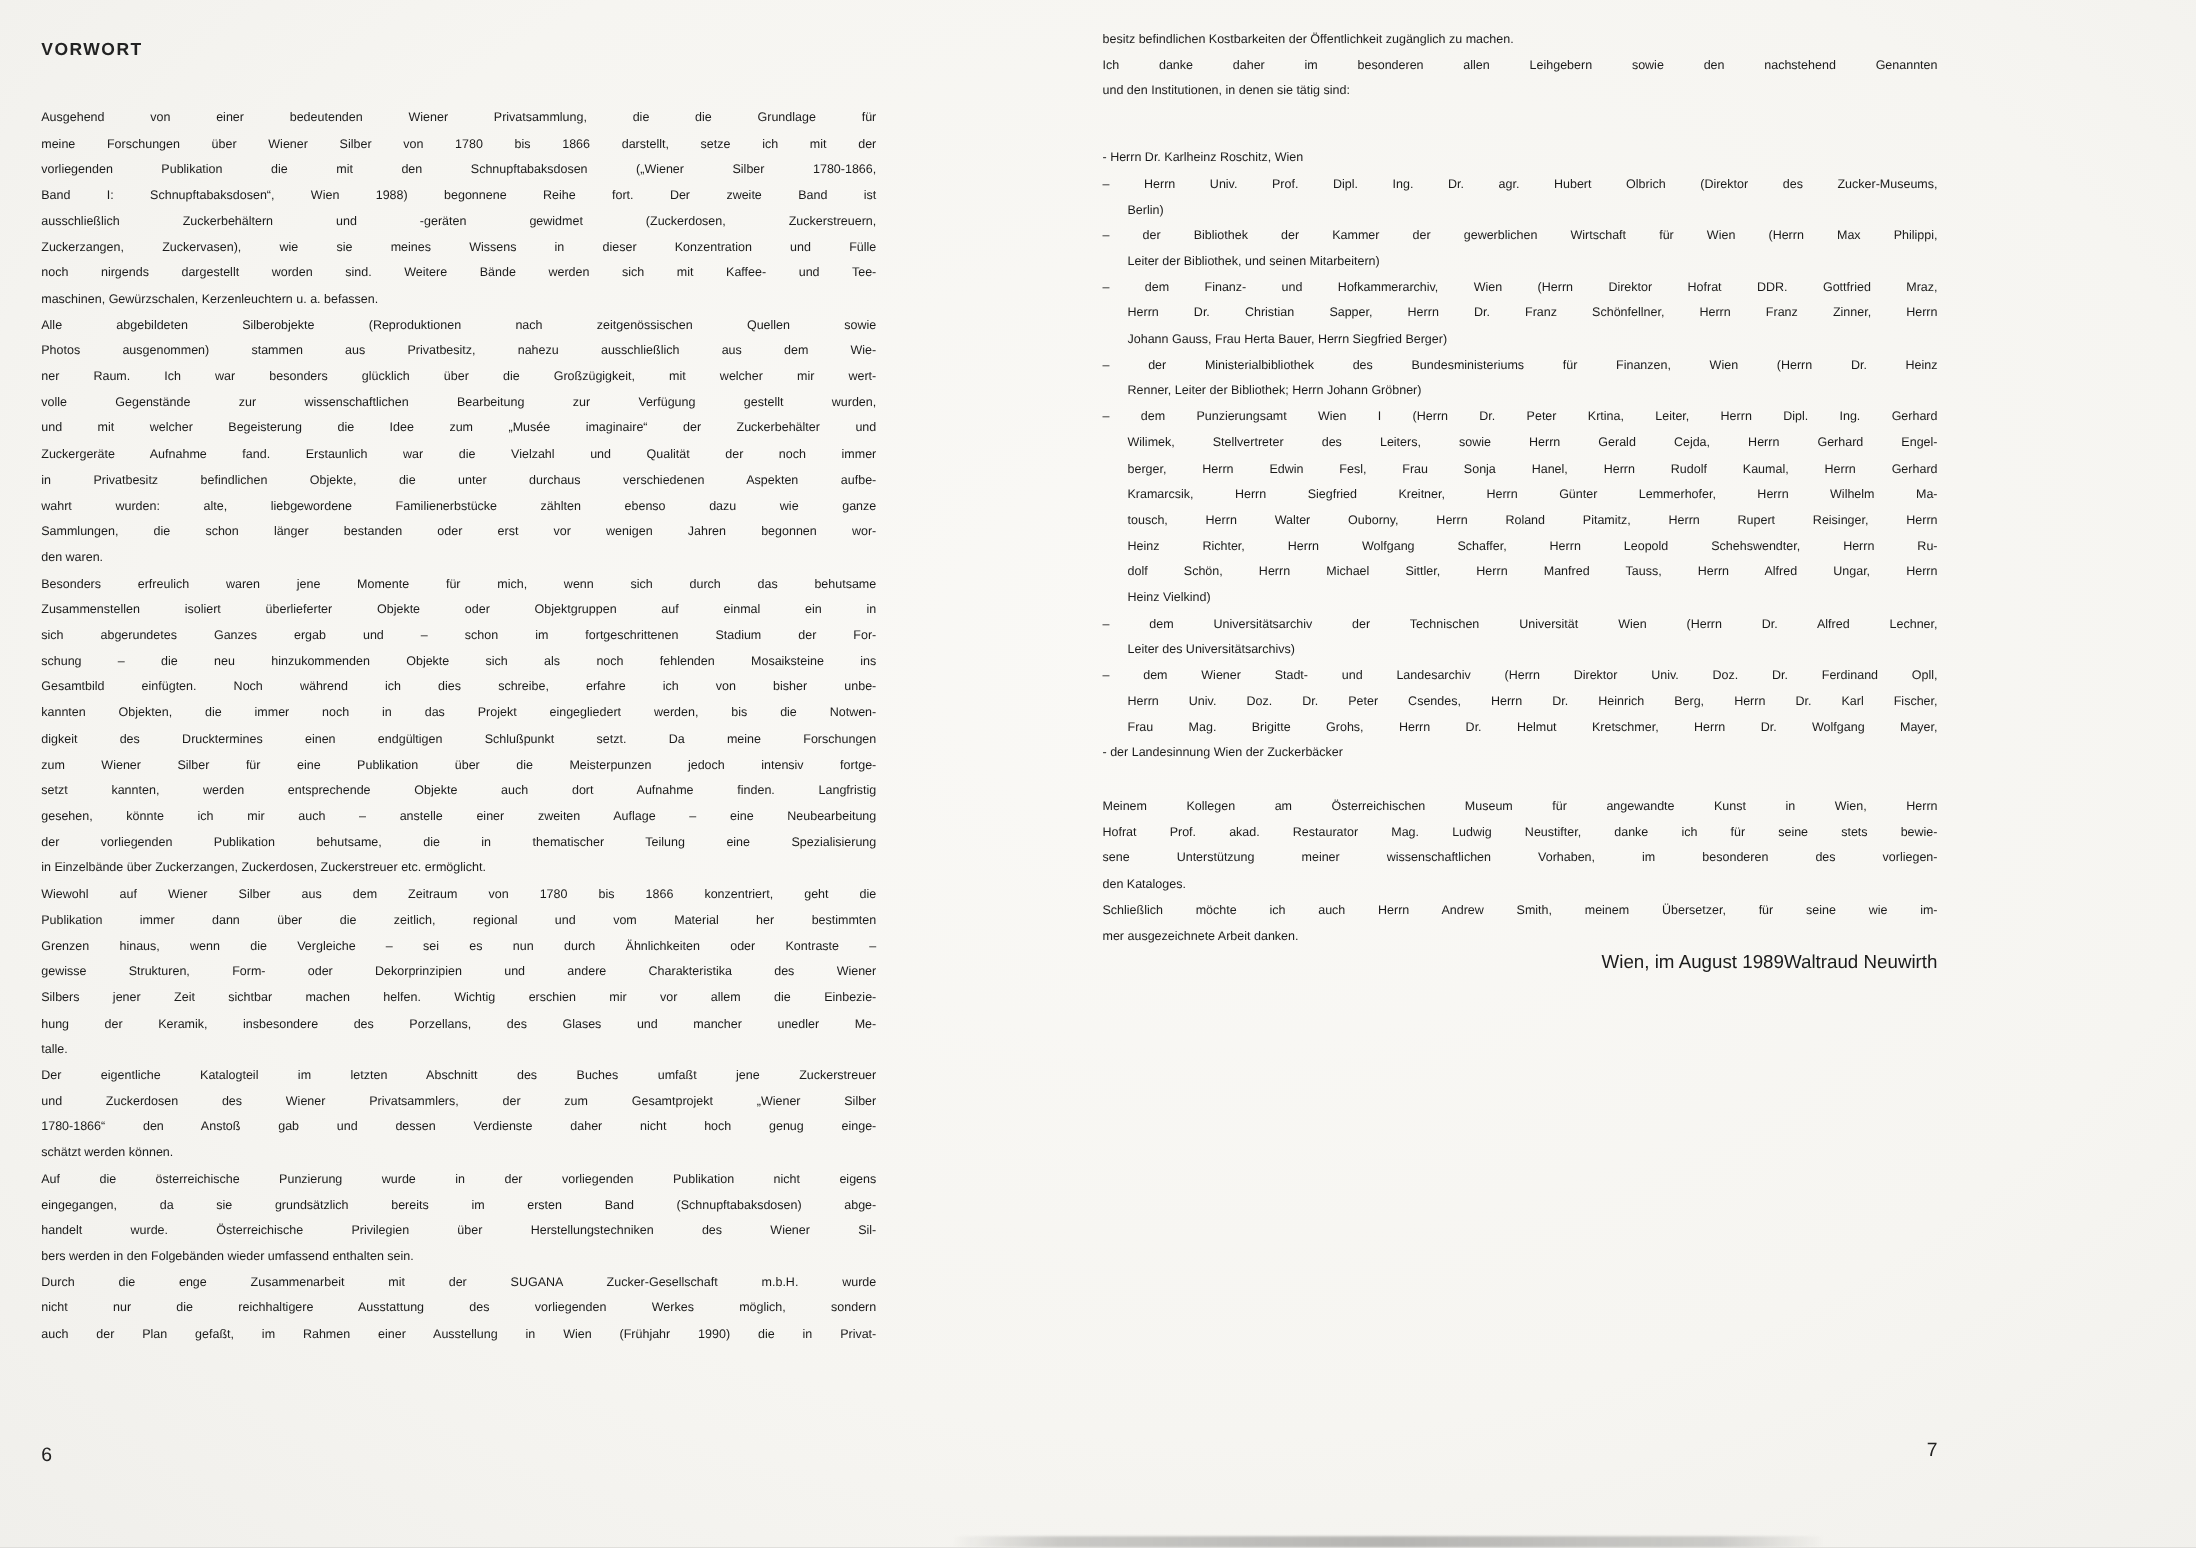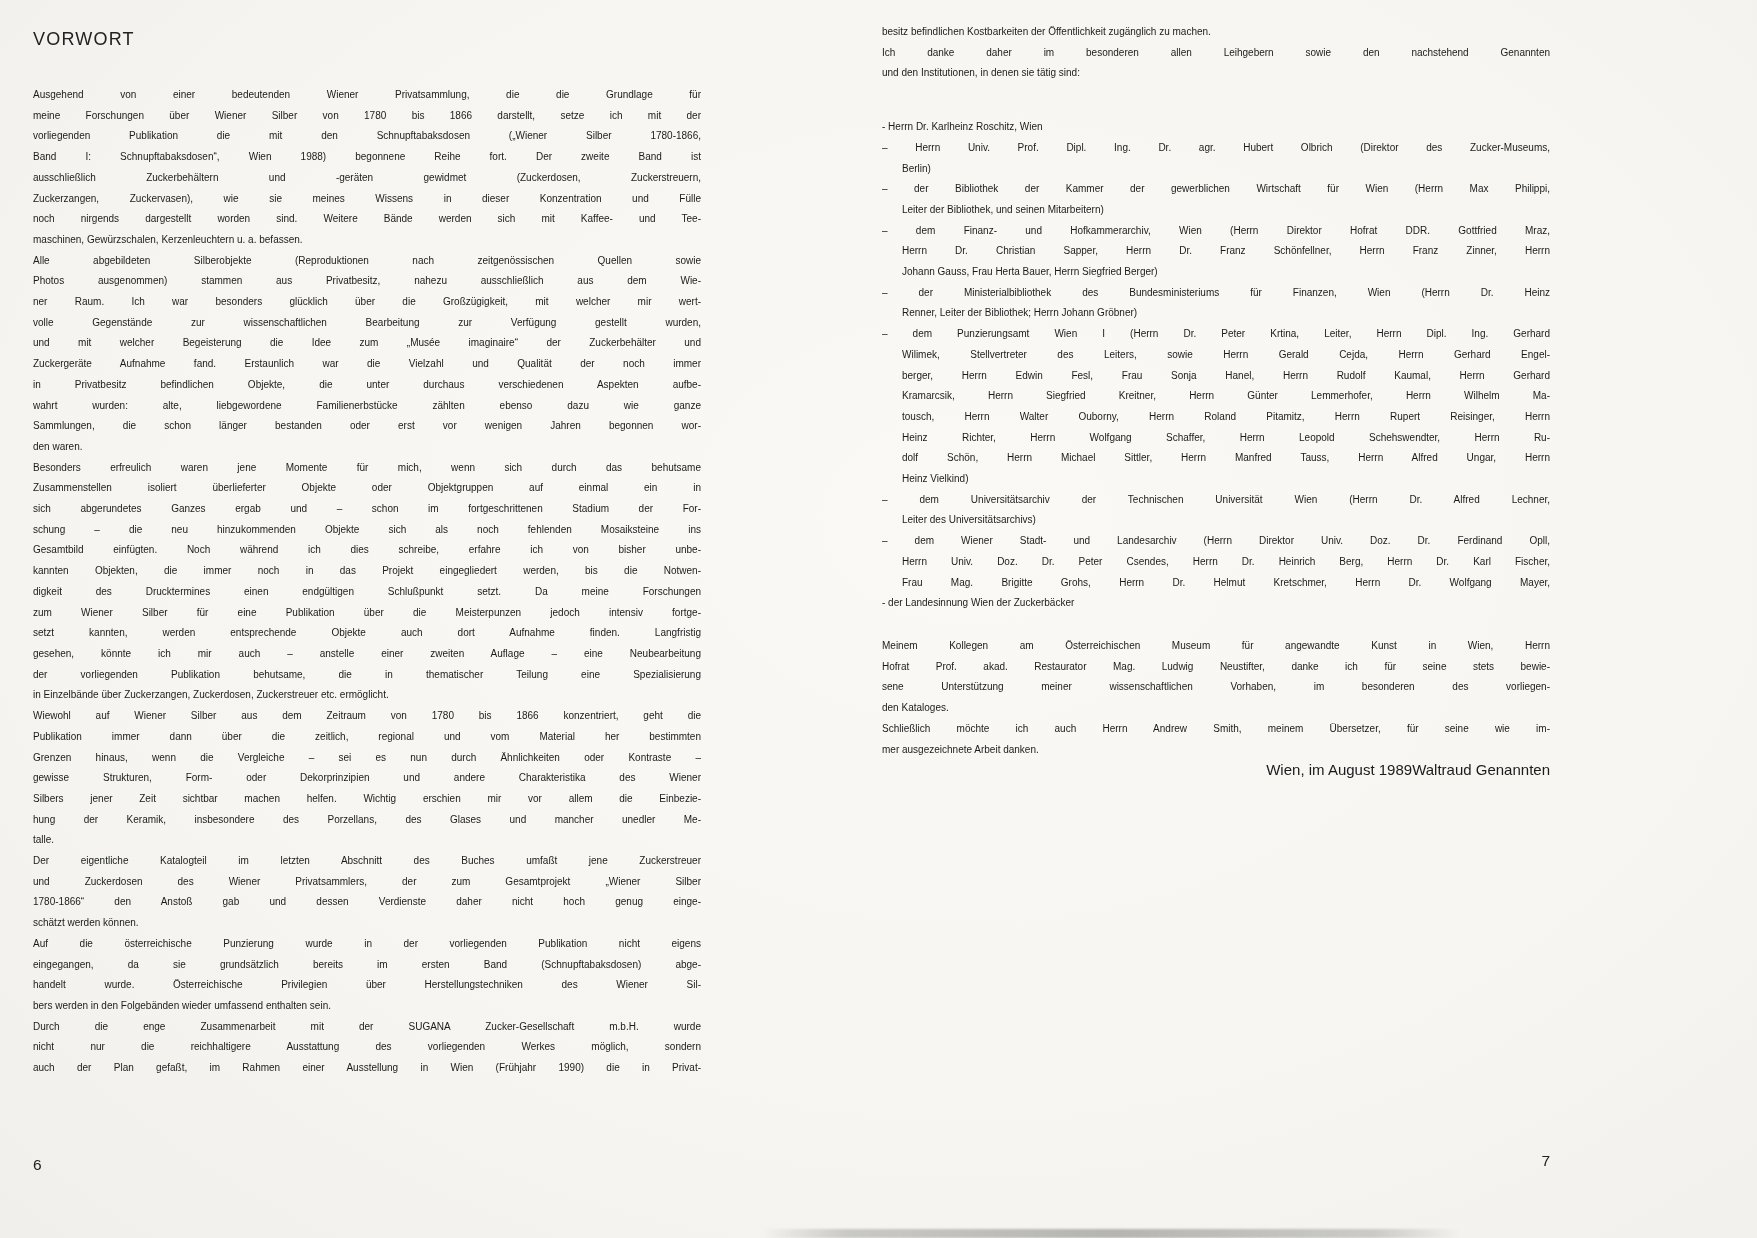--- a/index.html
+++ b/index.html
@@ -8,21 +8,21 @@
     position:relative;
     width:1757px; height:1238px;
     background:radial-gradient(ellipse at 55% 42%, #faf9f6 0%, #f6f5f1 62%, #f0efeb 100%);
     font-family:"Liberation Sans","DejaVu Sans",sans-serif;
     color:#1b1b1b;
     overflow:hidden;
   }
   .col { position:absolute; width:668px; }
   .col.left  { left:33px;  top:28px; }
   .col.right { left:882px; top:22px; }
-  .title { font-size:18px; line-height:22px; font-weight:400; letter-spacing:1.2px; color:#222; }
+  .title { font-size:14px; line-height:22px; font-weight:700; letter-spacing:1.2px; color:#222; }
   .body { font-size:10px; line-height:20.7px; }
   .left-body { margin-top:35px; }
   .tline { text-align:justify; text-align-last:justify; text-justify:inter-word; }
   .tlast { text-align-last:left; }
   .cont  { padding-left:20px; }
   .list-block    { margin-top:33px; }
   .closing-block { margin-top:22px; }
   .sig-row { display:flex; justify-content:flex-end; font-size:15px; line-height:20.7px; }
   .pageno { position:absolute; font-size:15.5px; color:#222; }
   .pageno-left  { left:33px; top:1156px; }
@@ -170,21 +170,21 @@
           <div class="tline">sene Unterstützung meiner wissenschaftlichen Vorhaben, im besonderen des vorliegen-</div>
           <div class="tline tlast">den Kataloges.</div>
         </div>
         <div>
           <div class="tline">Schließlich möchte ich auch Herrn Andrew Smith, meinem Übersetzer, für seine wie im-</div>
           <div class="tline tlast">mer ausgezeichnete Arbeit danken.</div>
         </div>
       </div>
     <div class="sig-row">
       <span>Wien, im August 1989</span>
-      <span>Waltraud Genannten</span>
+      <span>Waltraud Neuwirth</span>
     </div>
   </div>
 
   <div class="pageno pageno-left">6</div>
   <div class="pageno pageno-right">7</div>
 
   <div class="scan-edge"></div>
 </div>
 
 </body></html>

